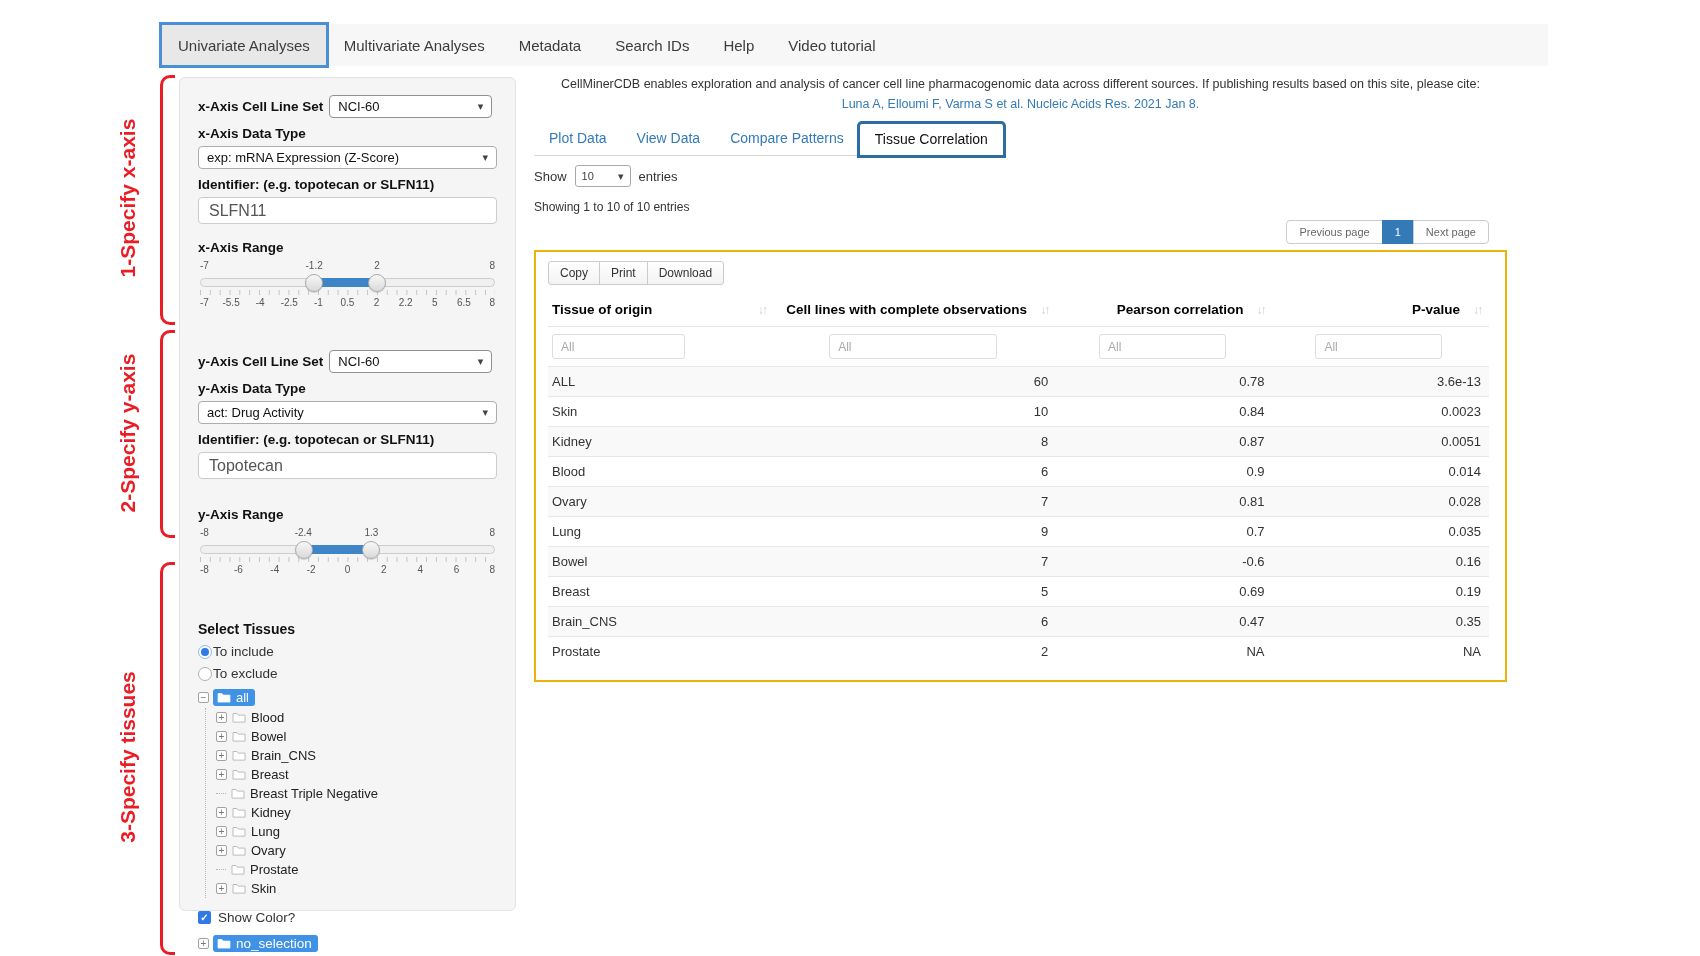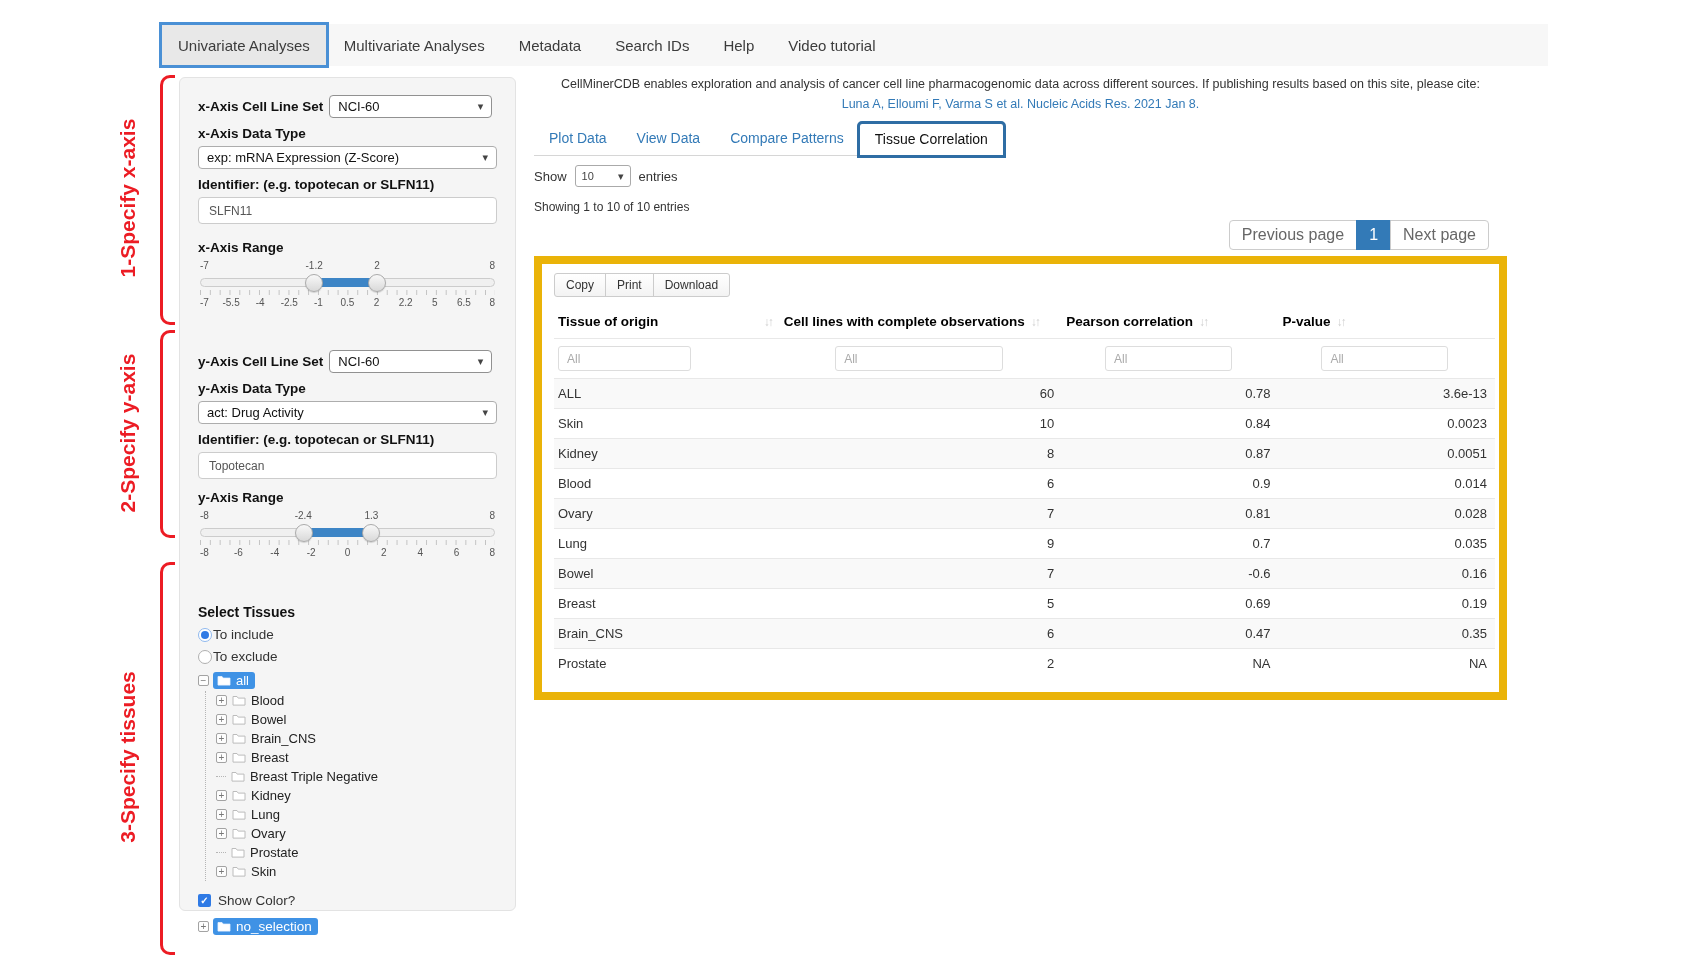--- a/index.html
+++ b/index.html
@@ -44,21 +44,21 @@
   .select-box {
     background:#fff; border:1px solid #919191; border-radius:4px;
     display:flex; align-items:center; justify-content:space-between;
     padding:2px 8px; height:23px; font-size:13px; color:#111; cursor:pointer;
   }
   .select-box .chev { color:#444; font-size:11px; margin-left:8px; }
   .select-wide { width:100%; margin-bottom:8px; border-color:#adadad; }
   .select-cls { width:163px; }
   .text-input {
     width:100%; background:#fff; border:1px solid #ccc; border-radius:4px;
-    height:27px; padding:4px 10px; font-size:12px; color:#555;
+    height:27px; padding:4px 10px; font-size:16px; color:#555;
     font-family:"Liberation Sans", sans-serif; margin-bottom:10px;
   }
 
   
   .slider { position:relative; height:58px; margin:4px 2px 6px 2px; }
   .slider-toplabels { position:relative; height:14px; font-size:10px; color:#555; }
   .slider-toplabels .hl { position:absolute; transform:translateX(-50%); top:0; }
   .slider-toplabels .end-min { position:absolute; left:0; }
   .slider-toplabels .end-max { position:absolute; right:0; }
   .slider-track {
@@ -127,41 +127,41 @@
   .entries-row { margin-top:9px; display:flex; align-items:center; gap:8px; font-size:13px; color:#333; }
   .entries-select {
     width:56px; height:22px; background:#fff; border:1px solid #aaa; border-radius:3px;
     display:flex; align-items:center; justify-content:space-between; padding:0 6px;
     font-size:11px; color:#444; cursor:pointer;
   }
   .showing-row { margin-top:13px; font-size:12px; color:#333; }
 
   .pagination-row { display:flex; justify-content:flex-end; margin:6px 18px 6px 0; }
   .page-btn {
-    border:1px solid #ccc; background:#fff; color:#676767; font-size:16px;
+    border:1px solid #ccc; background:#fff; color:#676767; font-size:11px;
     padding:5px 12px; cursor:pointer; margin-left:-1px;
   }
   .page-btn:first-child { border-radius:4px 0 0 4px; }
   .page-btn:last-child { border-radius:0 4px 4px 0; }
   .page-btn.current { background:#337ab7; border-color:#337ab7; color:#fff; padding:5px 12px; }
 
-  .table-container { border:8px solid #eab308; padding:9px 4px 14px 12px; background:#fff; }
+  .table-container { border:2px solid #eab308; padding:9px 16px 14px 12px; background:#fff; }
   .dt-buttons { display:flex; margin-bottom:10px; }
   .dt-btn {
     border:1px solid #ccc; background:linear-gradient(#ffffff,#f3f3f3); color:#333;
     font-size:12px; padding:4px 11px; cursor:pointer; margin-left:-1px;
   }
   .dt-btn:first-child { border-radius:3px 0 0 3px; margin-left:0; }
   .dt-btn:last-child { border-radius:0 3px 3px 0; }
 
   table.data-table { width:100%; border-collapse:collapse; font-size:13px; }
   .data-table th { font-size:13.5px; font-weight:bold; color:#000; padding:7px 8px 9px 4px; }
   .hdr-inner { display:flex; align-items:center; }
   .hdr-left { justify-content:space-between;gap:27px; }
-  .hdr-right { justify-content:flex-start; gap:6px; }
+  .hdr-right { justify-content:flex-end; gap:13px; }
   .sort-icon { color:#cfcfcf; font-size:12px; letter-spacing:-2px; cursor:pointer; }
   .filter-cell { padding:2px 4px 8px 4px; }
   .filter-input {
     width:62%; min-width:120px; height:25px; border:1px solid #ddd; border-radius:3px;
     padding:3px 8px; font-size:12px; color:#444; background:#fff;
     font-family:"Liberation Sans", sans-serif;
   }
   .filter-input::placeholder { color:#aaa; }
   .filter-center { text-align:center; }
   .data-table td { padding:7px 8px 7px 4px; border-top:1px solid #e8e8e8; color:#333; }
@@ -246,21 +246,21 @@
       <span class="chev">▾</span>
     </div>
   </div>
   <div class="fld-label">y-Axis Data Type</div>
   <div class="select-box select-wide">
     <span>act: Drug Activity</span>
     <span class="chev">▾</span>
   </div>
   <div class="fld-label">Identifier: (e.g. topotecan or SLFN11)</div>
   <input class="text-input" value="Topotecan" style="">
-  <div class="fld-label" style="margin-top:1px">y-Axis Range</div>
+  <div class="fld-label" style="margin-top:18px">y-Axis Range</div>
 
   <div class="slider">
     <div class="slider-toplabels">
       <span class="end-min">-8</span>
       <span class="hl" style="left:35%">-2.4</span>
       <span class="hl" style="left:58.1%">1.3</span>
       <span class="end-max">8</span>
     </div>
     <div class="slider-track">
       <div class="slider-fill" style="left:35%; width:23.1%;"></div>

